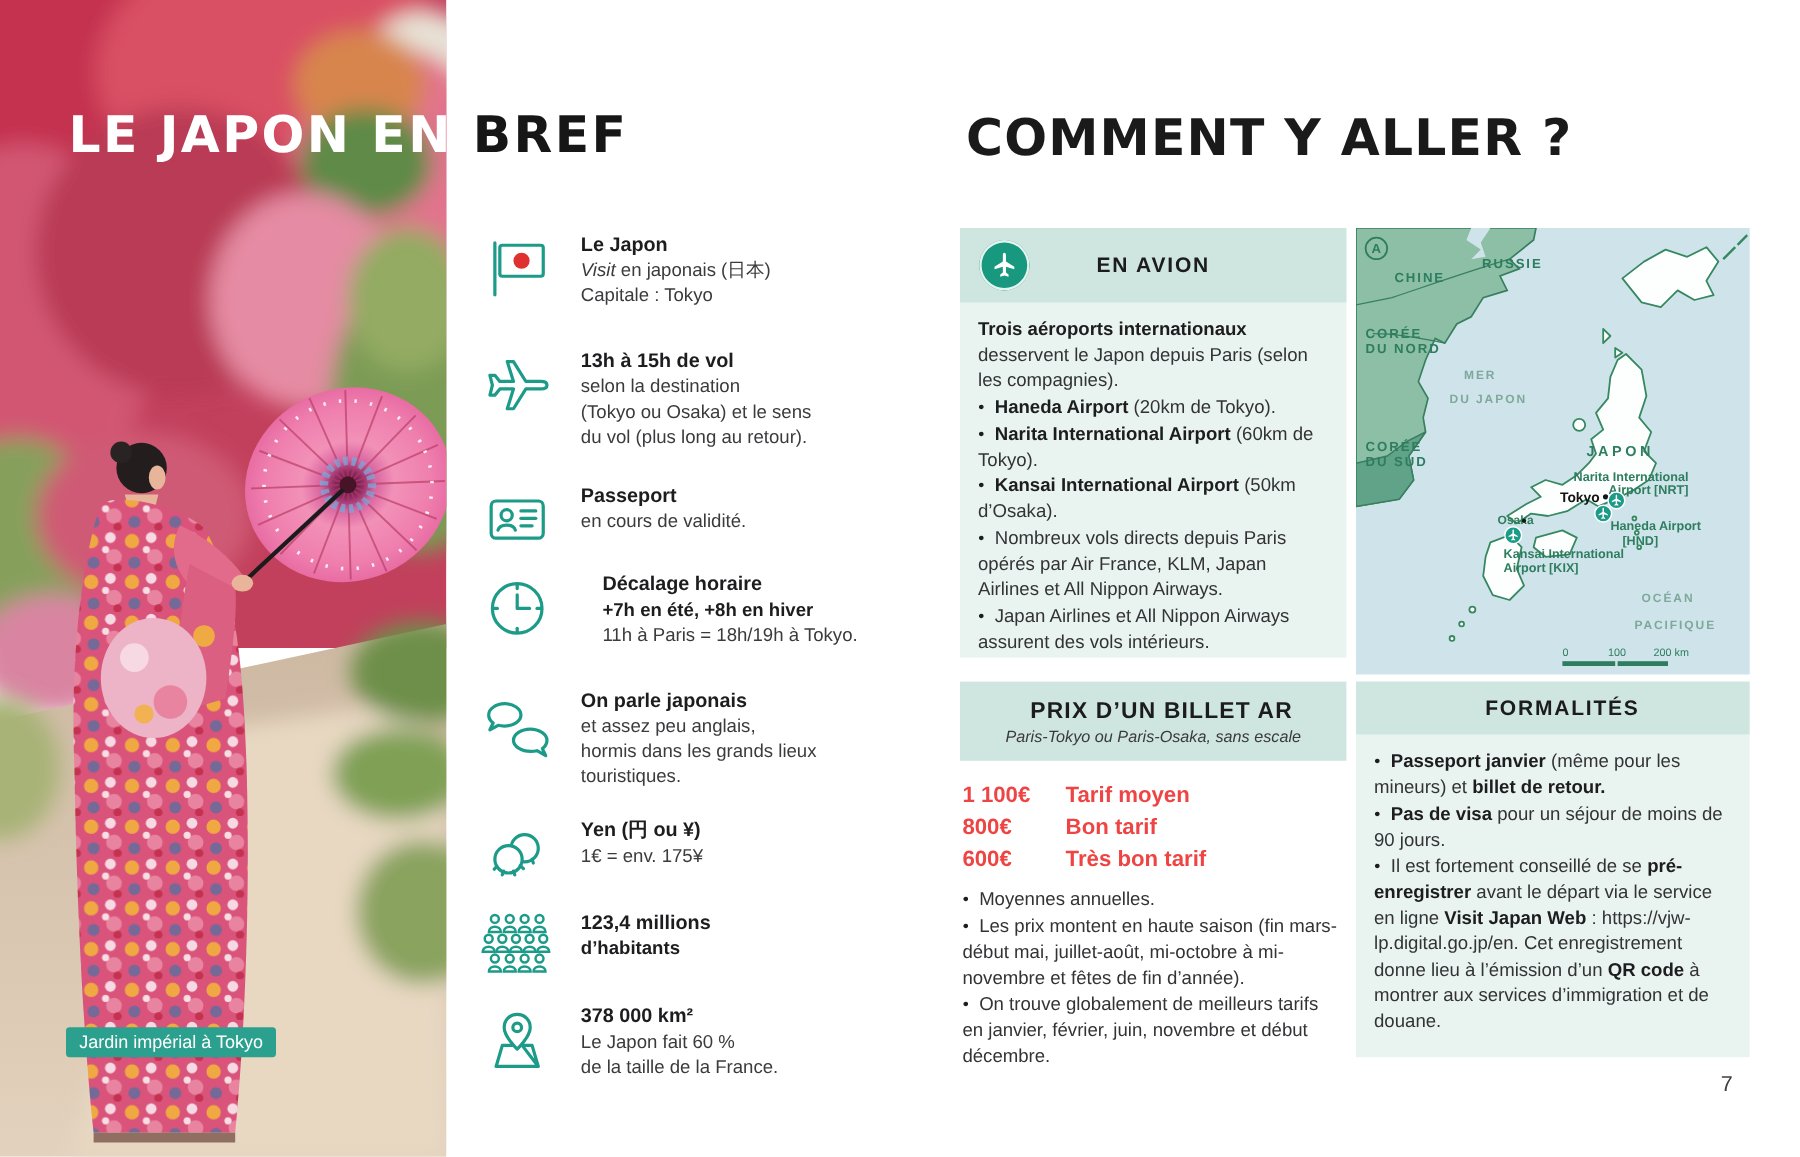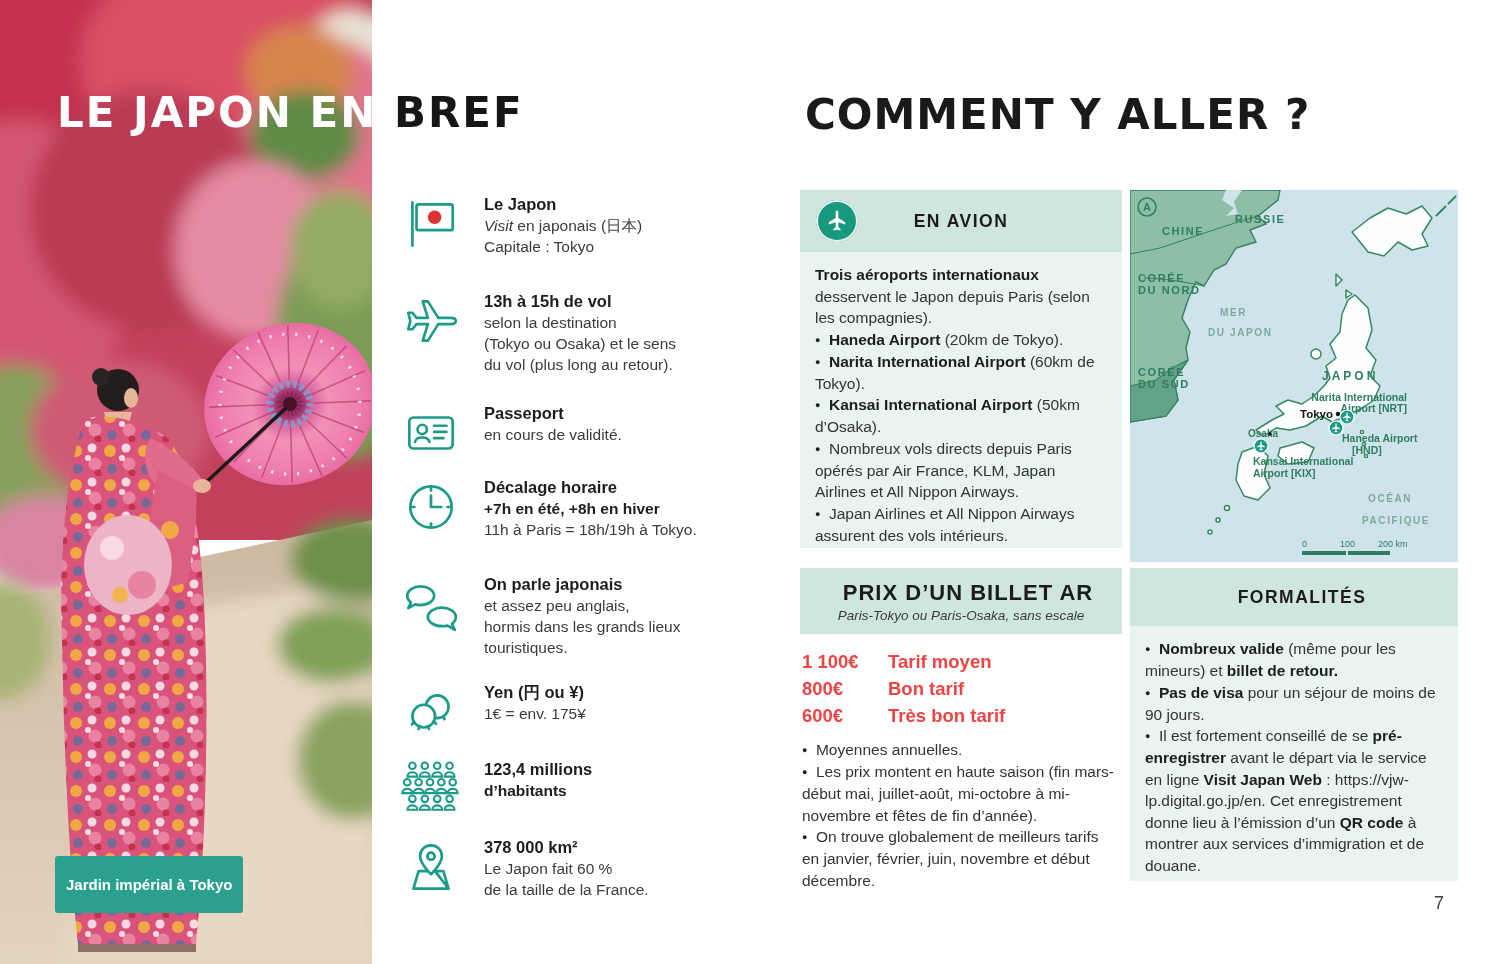--- a/index.html
+++ b/index.html
@@ -3,34 +3,34 @@
 <meta charset="utf-8">
 <style>
   html,body{margin:0;padding:0;}
   body{width:1500px;height:964px;position:relative;background:#ffffff;overflow:hidden;
        font-family:"Liberation Sans",sans-serif;color:#37373a;}
   .hd{font-family:"DejaVu Sans","Liberation Sans",sans-serif;}
 
   
   #photo{position:absolute;left:0;top:0;width:372px;height:964px;overflow:hidden;}
   #caption{position:absolute;left:55px;top:856px;background:#2ba08e;color:#fff;
-           font-weight:bold;font-size:15px;padding:20px 11px;border-radius:3px;}
+           font-weight:normal;font-size:15px;padding:4px 11px;border-radius:3px;}
 
   
   #title-left{position:absolute;left:57px;top:88px;font-size:42px;font-weight:800;
               letter-spacing:2px;white-space:nowrap;z-index:5;}
   #title-left .w{color:#ffffff;} #title-left .k{color:#161616;}
   #title-right{position:absolute;left:805px;top:90px;font-size:42px;font-weight:800;
                letter-spacing:1px;color:#1a1a1a;white-space:nowrap;}
 
   
   #facts{position:absolute;left:400px;top:190px;width:305px;height:760px;}
   .fact{position:absolute;left:0;display:flex;}
   .fact:nth-child(1){top:3px;} .fact:nth-child(2){top:100px;}
-  .fact:nth-child(3){top:212px;} .fact:nth-child(4){top:286px;}
+  .fact:nth-child(3){top:212px;} .fact:nth-child(4){top:286px;gap:18px;}
   .fact:nth-child(5){top:383px;} .fact:nth-child(6){top:491px;}
   .fact:nth-child(7){top:568px;} .fact:nth-child(8){top:646px;}
   .fict{width:62px;height:62px;flex:0 0 62px;margin-right:22px;}
   .fict svg{width:62px;height:62px;}
   .ftxt{width:220px;font-size:15.5px;line-height:21px;color:#3b3b3e;padding-top:1px;}
   .ftitle{font-weight:bold;font-size:16.5px;color:#1d1d1f;}
   .b{font-weight:bold;color:#1d1d1f;}
   .i{font-style:italic;}
   .blt{font-size:9px;vertical-align:2.5px;letter-spacing:3px;color:#1d1d1f;}
 
@@ -45,28 +45,28 @@
   #roundel{position:absolute;left:16px;top:10px;width:42px;height:42px;border-radius:50%;
            background:#18997f;display:flex;align-items:center;justify-content:center;
            box-shadow:0 0 0 2px #e6f2ee inset;}
   #roundel svg{width:26px;height:26px;}
   #p-avion .pbody{padding:12px 15px;}
 
   #p-map{left:1130px;top:190px;width:328px;height:372px;background:#cfe4ea;}
 
   #p-prix{left:800px;top:568px;width:322px;height:322px;background:#ffffff;}
   #p-prix .band{height:66px;flex-direction:column;justify-content:center;}
-  #p-prix .band-title{font-size:22px;letter-spacing:1px;padding-left:14px;}
+  #p-prix .band-title{font-size:19px;letter-spacing:1px;padding-left:14px;}
   .band-sub{font-style:italic;font-size:13.5px;color:#3a3a3c;margin-top:2px;}
   #p-prix .pbody{padding:14px 2px 0 2px;}
   #prices{margin-bottom:10px;}
   .prow{display:flex;font-weight:bold;font-size:18.5px;color:#ef4444;line-height:27px;}
   .prow .pr{width:86px;}
   #p-form{left:1130px;top:568px;width:328px;height:313px;background:#e9f3ef;}
-  #p-form .band{height:58px;padding-left:16px;}
+  #p-form .band{height:44px;padding-left:16px;}
   #p-form .pbody{padding:12px 15px;}
 
   #pagenum{position:absolute;left:1434px;top:893px;font-size:18px;color:#3f3f42;}
 
   
   text{font-family:"Liberation Sans",sans-serif;}
   .mt{font-weight:bold;font-size:11px;fill:#2e7d5f;letter-spacing:1.6px;}
   .mtb{font-weight:bold;font-size:12px;fill:#2e7d5f;letter-spacing:3px;}
   .apt{font-weight:bold;font-size:10.5px;fill:#2e7d5f;}
   .sea{font-weight:bold;font-size:10px;fill:#7fa89b;letter-spacing:1.6px;}
@@ -469,19 +469,19 @@
         <p class="para"><span class="blt">● </span><span>On trouve globalement de meilleurs tarifs en janvier, février, juin, novembre et début décembre.</span></p>
       </div>
   </div>
 </div>
 
 <div class="panel" id="p-form">
   <div class="band">
     <span class="band-title">FORMALITÉS</span>
   </div>
   <div class="pbody">
-      <p class="para"><span class="blt">● </span><span class="b">Nombreux valide</span><span> (même pour les mineurs) et </span><span class="b">billet de retour.</span></p>
+      <p class="para"><span class="blt">● </span><span class="b">Passeport janvier</span><span> (même pour les mineurs) et </span><span class="b">billet de retour.</span></p>
       <p class="para"><span class="blt">● </span><span class="b">Pas de visa</span><span> pour un séjour de moins de 90 jours.</span></p>
       <p class="para"><span class="blt">● </span><span>Il est fortement conseillé de se </span><span class="b">pré-enregistrer</span><span> avant le départ via le service en ligne </span><span class="b">Visit Japan Web</span><span> : https://vjw-lp.digital.go.jp/en. Cet enregistrement donne lieu à l’émission d’un </span><span class="b">QR code</span><span> à montrer aux services d’immigration et de douane.</span></p>
     </div>
 </div>
 
 <div id="pagenum">7</div>
 
 </body></html>

